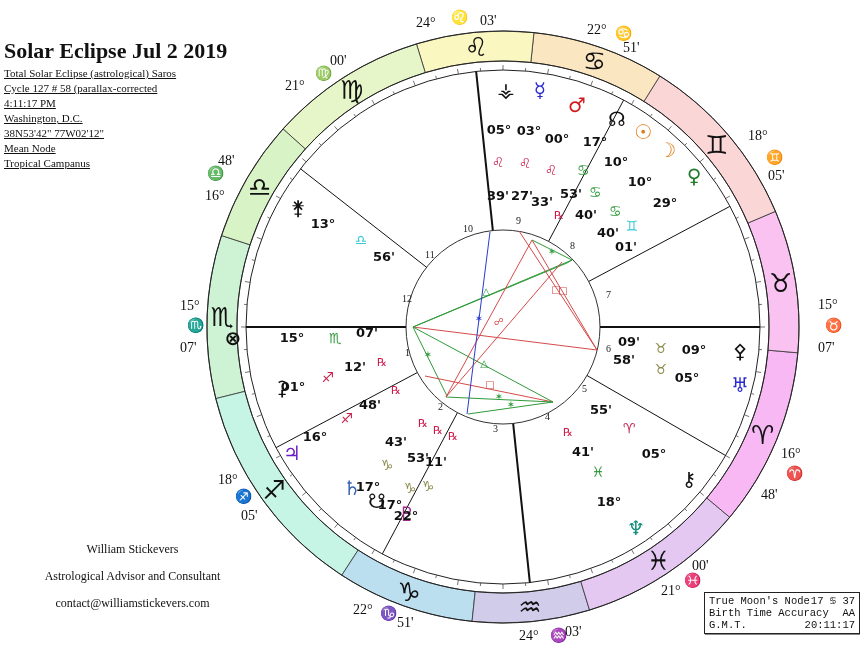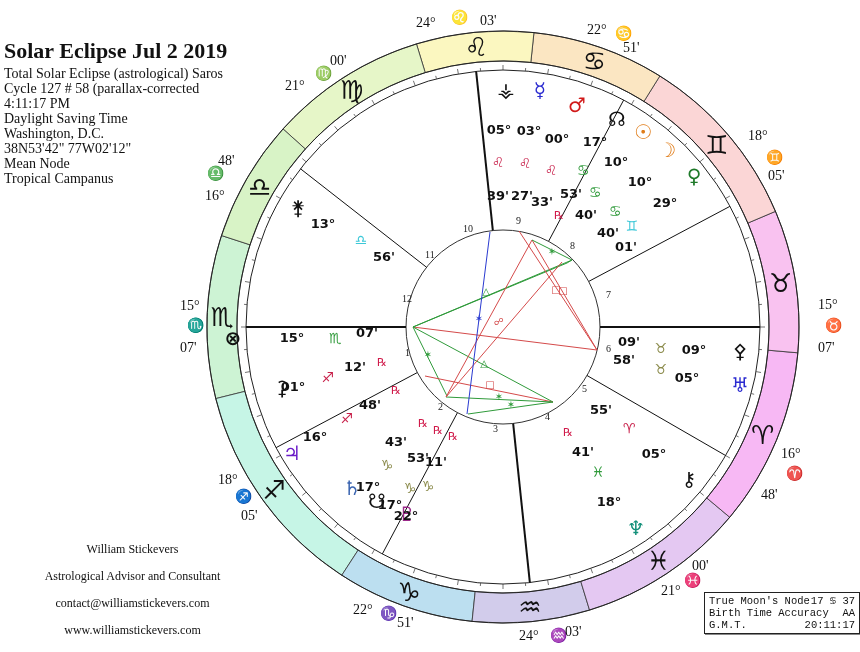--- a/index.html
+++ b/index.html
@@ -1,48 +1,46 @@
 <!DOCTYPE html>
 <html><head>
 <meta charset="utf-8">
 <style>
   html,body{margin:0;padding:0;background:#fff;}
   body{width:860px;height:652px;position:relative;overflow:hidden;font-family:"Liberation Serif",serif;color:#111;}
   .info{position:absolute;left:4px;top:2px;width:260px;margin-top:36px;}
   .title{font-weight:bold;font-size:22px;line-height:26px;margin:0 0 2px 0;}
-  .info-line{font-size:14px;line-height:15px;}
+  .info-line{font-size:11px;line-height:15px;text-decoration:underline;}
   .footer{position:absolute;left:20px;top:536px;width:225px;text-align:center;font-size:12px;}
   .footer div{height:27px;line-height:27px;}
   .legend{position:absolute;left:704px;top:592px;width:146px;border:1px solid #222;padding:2px 4px;font-size:10.5px;line-height:12px;box-shadow:1px 1px 0 #888;font-family:Liberation Mono, monospace;}
   .legend .row{display:flex;justify-content:space-between;}
   svg{position:absolute;left:0;top:0;}
   .lbl{font-family:"Liberation Serif",serif;font-size:14px;fill:#111;}
   .pl{font-family:"DejaVu Sans",sans-serif;font-size:13px;font-weight:bold;fill:#111;}
   .hn{font-family:"Liberation Serif",serif;font-size:10px;fill:#222;}
 </style>
 </head>
 <body>
 
 <div class="info">
   <div class="title">Solar Eclipse Jul 2 2019</div>
   <div class="info-line">Total Solar Eclipse (astrological)   Saros</div>
   <div class="info-line">Cycle 127  # 58 (parallax-corrected</div>
   <div class="info-line">4:11:17 PM</div>
-  <div class="info-line">Daylight Saving Time</div>
   <div class="info-line">Washington, D.C.</div>
   <div class="info-line">38N53'42"  77W02'12"</div>
   <div class="info-line">Mean Node</div>
   <div class="info-line">Tropical Campanus</div>
 </div>
 
 <div class="footer">
   <div>William Stickevers</div>
   <div>Astrological Advisor and Consultant</div>
   <div>contact@williamstickevers.com</div>
-  <div>www.williamstickevers.com</div>
 </div>
 
 <div class="legend">
   <div class="row">
     <span>True Moon's Node</span>
       <span>17 ♋ 37</span>
   </div>
   <div class="row">
     <span>Birth Time Accuracy</span>
       <span>AA</span>

